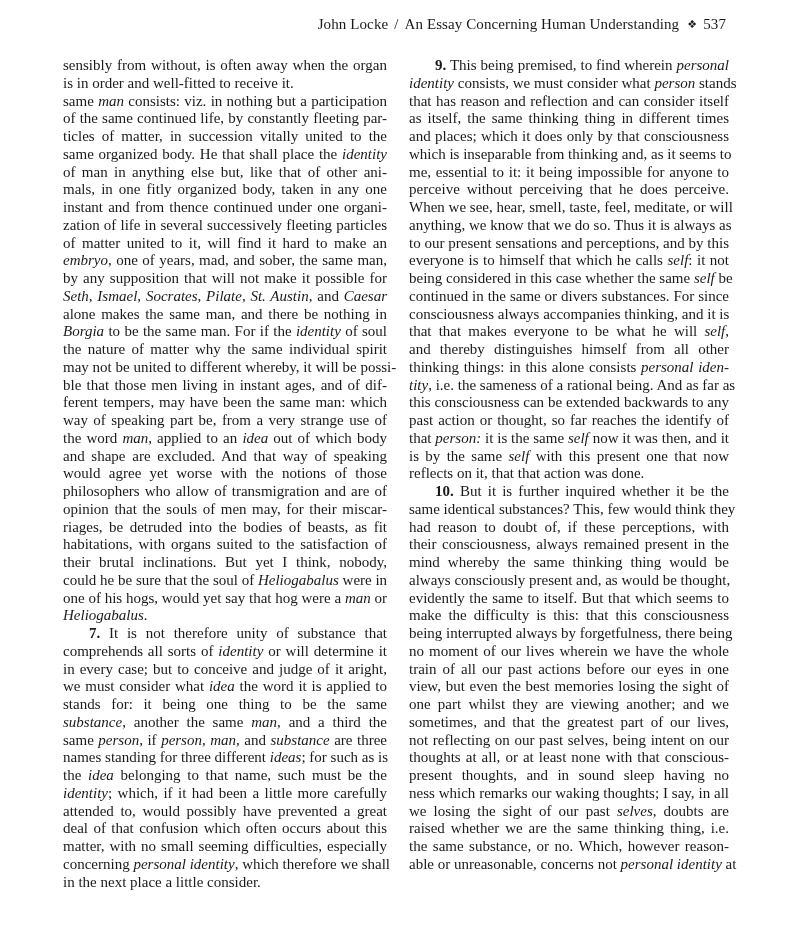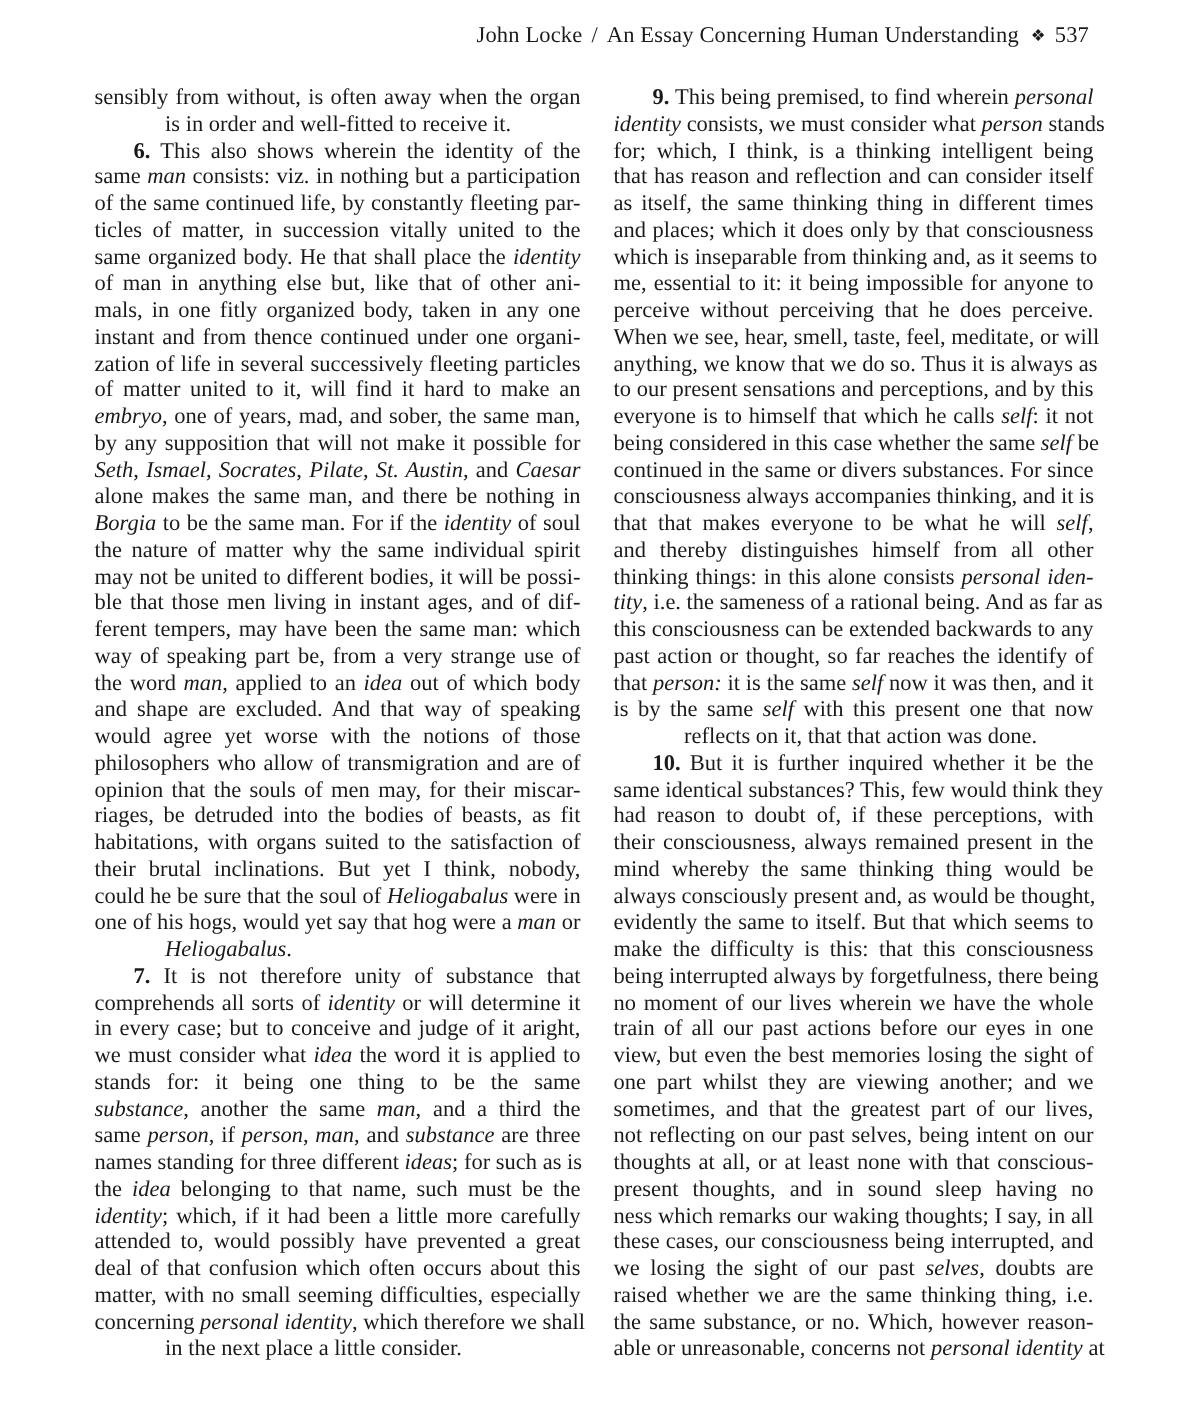--- a/index.html
+++ b/index.html
@@ -37,51 +37,50 @@
     .col-left { left: 63px; }
     .col-right { left: 409px; width: 320px; }
     .num { font-weight: bold; }
     .line {
       display: block;
       text-align: justify;
       text-align-last: justify;
       white-space: nowrap;
       overflow: visible;
     }
-    .line.last { text-align-last: left; margin-left: 47px; }
+    .line.last { text-align-last: left; }
     .line.indent { padding-left: 26px; }
     i { font-style: italic; }
   </style>
 </head>
 <body>
 
 <div class="running-head">
   <span>John Locke</span><span class="sep">/</span><span>An Essay Concerning Human Understanding</span><span class="orn">❖</span><span>537</span>
 </div>
 
 <div class="column col-left" id="col-left">
     <span class="line"><span>sensibly from without, is often away when the organ</span></span>
     <span class="line last"><span>is in order and well-fitted to receive it.</span></span>
-    <span class="line indent"><span class="num">6.</span><span> This also shows wherein the identity of the</span></span>
     <span class="line"><span>same </span><i>man</i><span> consists: viz. in nothing but a participation</span></span>
     <span class="line"><span>of the same continued life, by constantly fleeting par-</span></span>
     <span class="line"><span>ticles of matter, in succession vitally united to the</span></span>
     <span class="line"><span>same organized body. He that shall place the </span><i>identity</i></span>
     <span class="line"><span>of man in anything else but, like that of other ani-</span></span>
     <span class="line"><span>mals, in one fitly organized body, taken in any one</span></span>
     <span class="line"><span>instant and from thence continued under one organi-</span></span>
     <span class="line"><span>zation of life in several successively fleeting particles</span></span>
     <span class="line"><span>of matter united to it, will find it hard to make an</span></span>
     <span class="line"><i>embryo</i><span>, one of years, mad, and sober, the same man,</span></span>
     <span class="line"><span>by any supposition that will not make it possible for</span></span>
     <span class="line"><i>Seth</i><span>, </span><i>Ismael</i><span>, </span><i>Socrates</i><span>, </span><i>Pilate</i><span>, </span><i>St. Austin</i><span>, and </span><i>Caesar</i></span>
     <span class="line"><span>alone makes the same man, and there be nothing in</span></span>
     <span class="line"><i>Borgia</i><span> to be the same man. For if the </span><i>identity</i><span> of soul</span></span>
     <span class="line"><span>the nature of matter why the same individual spirit</span></span>
-    <span class="line"><span>may not be united to different bodies, it will be possi-</span></span>
+    <span class="line"><span>may not be united to different whereby, it will be possi-</span></span>
     <span class="line"><span>ble that those men living in instant ages, and of dif-</span></span>
     <span class="line"><span>ferent tempers, may have been the same man: which</span></span>
     <span class="line"><span>way of speaking part be, from a very strange use of</span></span>
     <span class="line"><span>the word </span><i>man</i><span>, applied to an </span><i>idea</i><span> out of which body</span></span>
     <span class="line"><span>and shape are excluded. And that way of speaking</span></span>
     <span class="line"><span>would agree yet worse with the notions of those</span></span>
     <span class="line"><span>philosophers who allow of transmigration and are of</span></span>
     <span class="line"><span>opinion that the souls of men may, for their miscar-</span></span>
     <span class="line"><span>riages, be detruded into the bodies of beasts, as fit</span></span>
     <span class="line"><span>habitations, with organs suited to the satisfaction of</span></span>
@@ -101,21 +100,20 @@
     <span class="line"><i>identity</i><span>; which, if it had been a little more carefully</span></span>
     <span class="line"><span>attended to, would possibly have prevented a great</span></span>
     <span class="line"><span>deal of that confusion which often occurs about this</span></span>
     <span class="line"><span>matter, with no small seeming difficulties, especially</span></span>
     <span class="line"><span>concerning </span><i>personal identity</i><span>, which therefore we shall</span></span>
     <span class="line last"><span>in the next place a little consider.</span></span>
   </div>
 <div class="column col-right" id="col-right">
     <span class="line indent"><span class="num">9.</span><span> This being premised, to find wherein </span><i>personal</i></span>
     <span class="line"><i>identity</i><span> consists, we must consider what </span><i>person</i><span> stands</span></span>
-    <span class="line"><span>for; which, I think, is a thinking intelligent being</span></span>
     <span class="line"><span>that has reason and reflection and can consider itself</span></span>
     <span class="line"><span>as itself, the same thinking thing in different times</span></span>
     <span class="line"><span>and places; which it does only by that consciousness</span></span>
     <span class="line"><span>which is inseparable from thinking and, as it seems to</span></span>
     <span class="line"><span>me, essential to it: it being impossible for anyone to</span></span>
     <span class="line"><span>perceive without perceiving that he does perceive.</span></span>
     <span class="line"><span>When we see, hear, smell, taste, feel, meditate, or will</span></span>
     <span class="line"><span>anything, we know that we do so. Thus it is always as</span></span>
     <span class="line"><span>to our present sensations and perceptions, and by this</span></span>
     <span class="line"><span>everyone is to himself that which he calls </span><i>self</i><span>: it not</span></span>
@@ -142,18 +140,17 @@
     <span class="line"><span>being interrupted always by forgetfulness, there being</span></span>
     <span class="line"><span>no moment of our lives wherein we have the whole</span></span>
     <span class="line"><span>train of all our past actions before our eyes in one</span></span>
     <span class="line"><span>view, but even the best memories losing the sight of</span></span>
     <span class="line"><span>one part whilst they are viewing another; and we</span></span>
     <span class="line"><span>sometimes, and that the greatest part of our lives,</span></span>
     <span class="line"><span>not reflecting on our past selves, being intent on our</span></span>
     <span class="line"><span>thoughts at all, or at least none with that conscious-</span></span>
     <span class="line"><span>present thoughts, and in sound sleep having no</span></span>
     <span class="line"><span>ness which remarks our waking thoughts; I say, in all</span></span>
-    <span class="line"><span>these cases, our consciousness being interrupted, and</span></span>
     <span class="line"><span>we losing the sight of our past </span><i>selves</i><span>, doubts are</span></span>
     <span class="line"><span>raised whether we are the same thinking thing, i.e.</span></span>
     <span class="line"><span>the same substance, or no. Which, however reason-</span></span>
     <span class="line"><span>able or unreasonable, concerns not </span><i>personal identity</i><span> at</span></span>
   </div>
 
 </body></html>

